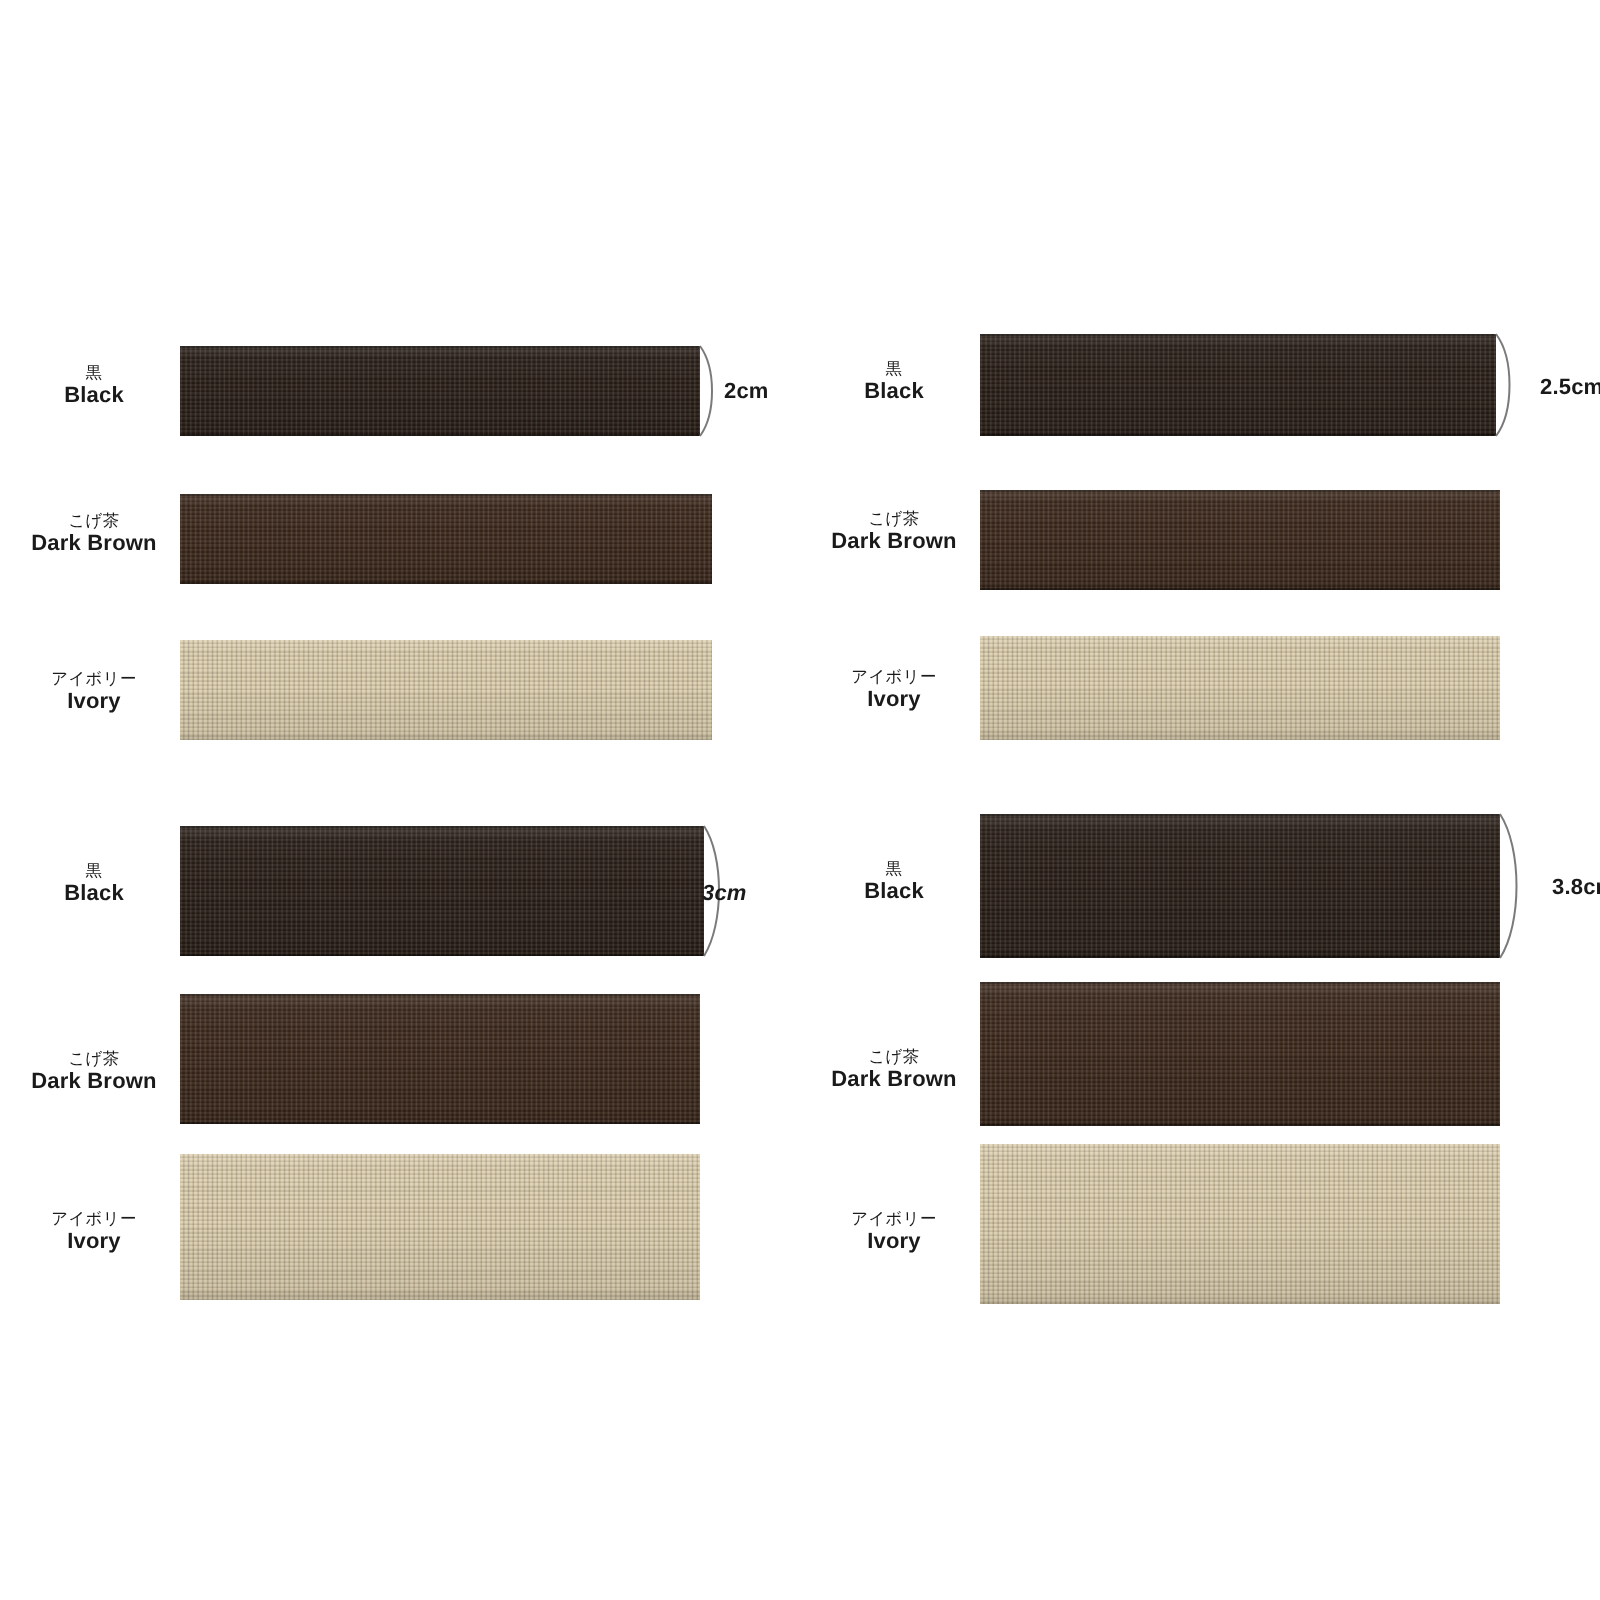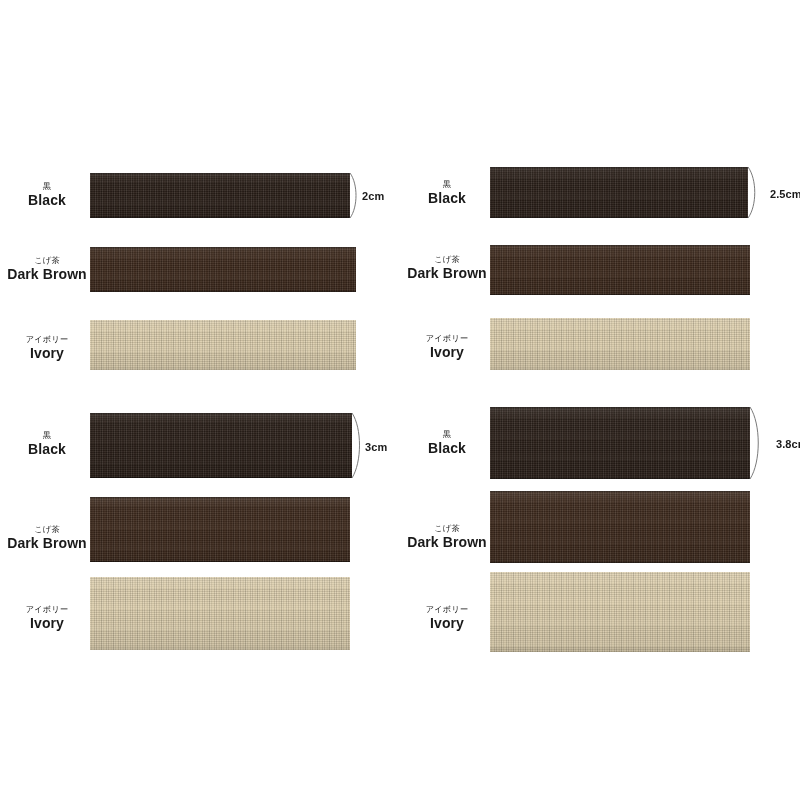--- a/index.html
+++ b/index.html
@@ -35,21 +35,21 @@
     white-space: nowrap;
   }
   .label .jp {
     display: block;
     font-size: 8.2px;
     letter-spacing: 0.2px;
     font-family: "DejaVu Sans", sans-serif;
   }
   .label .en {
     display: block;
-    font-size: 14px;
+    font-size: 11px;
     font-weight: bold;
     letter-spacing: 0.1px;
   }
 
   
   .strip {
     position: absolute;
     overflow: hidden;
     box-sizing: border-box;
   }
@@ -212,21 +212,21 @@
       <div class="weave"></div>
       <div class="shade"></div>
       <div class="hair-top"></div>
       <div class="hair-bot"></div>
     </div>
     <div class="endcap" style="left:351px; top:12px; width:14px; height:67px;">
       <svg width="14" height="67" viewBox="0 0 14 67">
         <path d="M1 1 C 11 16, 11 50, 1 66" fill="none" stroke="#7a7a7a" stroke-width="1"></path>
       </svg>
     </div>
-    <div class="measure" style="left:365px; top:41px;">3cm</div>
+    <div class="measure" style="left:351px; top:41px;font-style:italic;">3cm</div>
 
     <div class="label" style="left:4px; top:125px; width:86px;">
       <span class="jp">こげ茶</span>
       <span class="en">Dark Brown</span>
     </div>
     <div class="strip" style="left:90px; top:97px; width:260px; height:65px; background:#3e2a1d;">
       <div class="weave"></div>
       <div class="shade"></div>
       <div class="hair-top"></div>
       <div class="hair-bot"></div>

